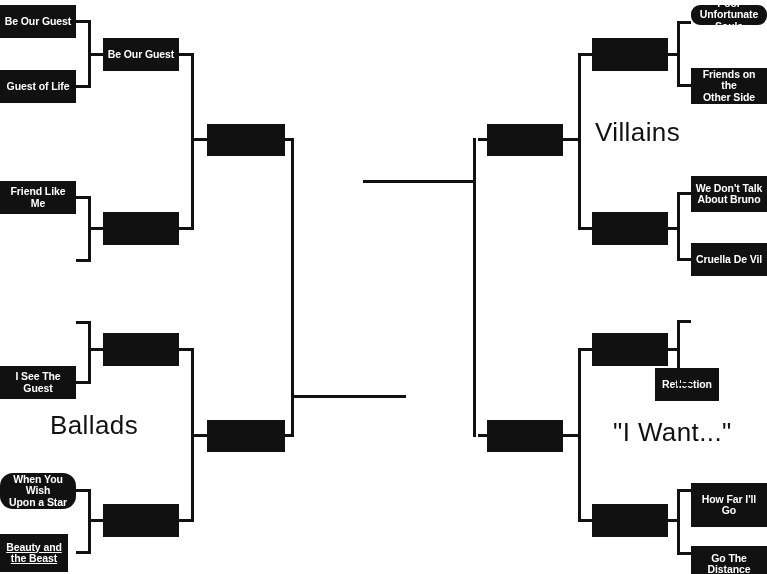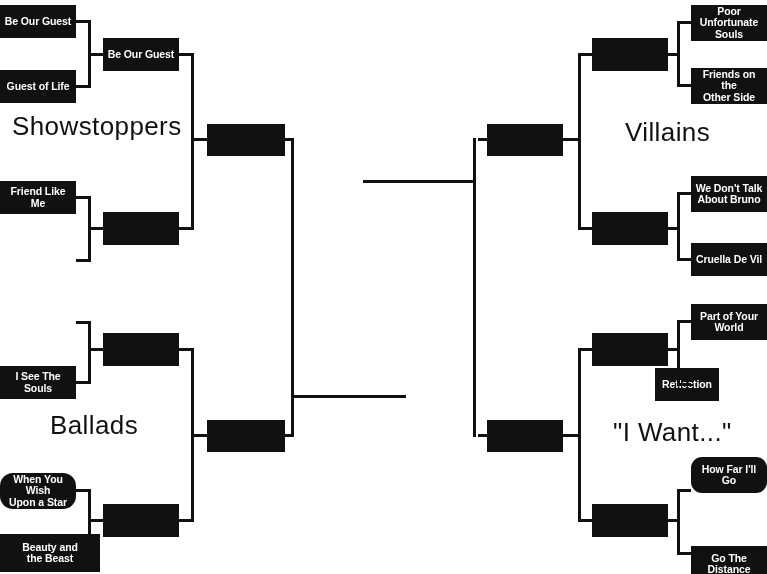--- a/index.html
+++ b/index.html
@@ -74,32 +74,32 @@
 
   <div class="box empty" style="left:103px;top:212px;width:76px;height:33px;"></div>
 
   <div class="ln h" style="left:179px;top:53px;width:14px;"></div>
   <div class="ln h" style="left:179px;top:227px;width:14px;"></div>
   <div class="ln v" style="left:191px;top:53px;height:177px;"></div>
   <div class="ln h" style="left:191px;top:138px;width:18px;"></div>
 
   <div class="box empty" style="left:207px;top:124px;width:78px;height:32px;"></div>
 
-  <div class="box left-leaf" style="left:0px;top:366px;width:76px;height:33px;">I See The Souls</div>
+  <div class="box left-leaf" style="left:0px;top:366px;width:76px;height:33px;">I See The Guest</div>
 
   <div class="ln h" style="left:76px;top:321px;width:14px;"></div>
   <div class="ln h" style="left:76px;top:381px;width:14px;"></div>
   <div class="ln v" style="left:88px;top:321px;height:63px;"></div>
   <div class="ln h" style="left:88px;top:348px;width:16px;"></div>
 
   <div class="box empty" style="left:103px;top:333px;width:76px;height:33px;"></div>
 
   <div class="box left-leaf" style="left:0px;top:473px;width:76px;height:36px;border-radius:13px;">When You Wish
 Upon a Star</div>
-  <div class="box left-leaf" style="left:0px;top:534px;width:100px;height:38px;">Beauty and
+  <div class="box left-leaf" style="left:0px;top:534px;width:68px;height:38px;text-decoration:underline;">Beauty and
 the Beast</div>
 
   <div class="ln h" style="left:76px;top:489px;width:14px;"></div>
   <div class="ln h" style="left:76px;top:551px;width:14px;"></div>
   <div class="ln v" style="left:88px;top:489px;height:65px;"></div>
   <div class="ln h" style="left:88px;top:519px;width:16px;"></div>
 
   <div class="box empty" style="left:103px;top:504px;width:76px;height:33px;"></div>
 
   <div class="ln h" style="left:179px;top:348px;width:14px;"></div>
@@ -107,21 +107,21 @@
   <div class="ln v" style="left:191px;top:348px;height:174px;"></div>
   <div class="ln h" style="left:191px;top:434px;width:18px;"></div>
 
   <div class="box empty" style="left:207px;top:420px;width:78px;height:32px;"></div>
 
   <div class="ln h" style="left:285px;top:138px;width:8px;"></div>
   <div class="ln h" style="left:285px;top:434px;width:8px;"></div>
   <div class="ln v" style="left:291px;top:138px;height:299px;"></div>
   <div class="ln h" style="left:292px;top:395px;width:114px;"></div>
 
-  <div class="box" style="left:691px;top:5px;width:76px;height:36px;">Poor Unfortunate
+  <div class="box" style="left:691px;top:5px;width:76px;height:20px;border-radius:9px;">Poor Unfortunate
 Souls</div>
   <div class="box" style="left:691px;top:68px;width:76px;height:36px;">Friends on the
 Other Side</div>
 
   <div class="ln h" style="left:677px;top:21px;width:14px;"></div>
   <div class="ln h" style="left:677px;top:84px;width:14px;"></div>
   <div class="ln v" style="left:677px;top:21px;height:66px;"></div>
   <div class="ln h" style="left:666px;top:53px;width:14px;"></div>
 
   <div class="box empty" style="left:592px;top:38px;width:76px;height:33px;"></div>
@@ -137,32 +137,30 @@
 
   <div class="box empty" style="left:592px;top:212px;width:76px;height:33px;"></div>
 
   <div class="ln h" style="left:578px;top:53px;width:14px;"></div>
   <div class="ln h" style="left:578px;top:227px;width:14px;"></div>
   <div class="ln v" style="left:578px;top:53px;height:177px;"></div>
   <div class="ln h" style="left:563px;top:138px;width:18px;"></div>
 
   <div class="box empty" style="left:487px;top:124px;width:76px;height:32px;"></div>
 
-  <div class="box" style="left:691px;top:304px;width:76px;height:36px;">Part of Your
-World</div>
   <div class="box" style="left:655px;top:368px;width:64px;height:33px;">Reflection</div>
 
   <div class="ln h" style="left:677px;top:320px;width:14px;"></div>
   <div class="ln h" style="left:677px;top:383px;width:14px;"></div>
   <div class="ln v" style="left:677px;top:320px;height:66px;"></div>
   <div class="ln h" style="left:666px;top:348px;width:14px;"></div>
 
   <div class="box empty" style="left:592px;top:333px;width:76px;height:33px;"></div>
 
-  <div class="box" style="left:691px;top:457px;width:76px;height:36px;border-radius:11px;">How Far I'll
+  <div class="box" style="left:691px;top:483px;width:76px;height:44px;">How Far I'll
 Go</div>
   <div class="box" style="left:691px;top:536px;width:76px;height:36px;margin-top:10px;">Go The
 Distance</div>
 
   <div class="ln h" style="left:677px;top:489px;width:14px;"></div>
   <div class="ln h" style="left:677px;top:552px;width:14px;"></div>
   <div class="ln v" style="left:677px;top:489px;height:66px;"></div>
   <div class="ln h" style="left:666px;top:519px;width:14px;"></div>
 
   <div class="box empty" style="left:592px;top:504px;width:76px;height:33px;"></div>
@@ -172,18 +170,17 @@
   <div class="ln v" style="left:578px;top:348px;height:174px;"></div>
   <div class="ln h" style="left:563px;top:434px;width:18px;"></div>
 
   <div class="box empty" style="left:487px;top:420px;width:76px;height:32px;"></div>
 
   <div class="ln h" style="left:478px;top:138px;width:11px;"></div>
   <div class="ln h" style="left:478px;top:434px;width:11px;"></div>
   <div class="ln v" style="left:473px;top:138px;height:299px;"></div>
   <div class="ln h" style="left:363px;top:180px;width:111px;"></div>
 
-  <div class="region" style="left:12px;top:111px;">Showstoppers</div>
   <div class="region" style="left:50px;top:410px;">Ballads</div>
-  <div class="region" style="left:625px;top:117px;">Villains</div>
+  <div class="region" style="left:595px;top:117px;">Villains</div>
   <div class="region" style="left:613px;top:417px;">"I Want..."</div>
 
 </div>
 
 </body></html>

